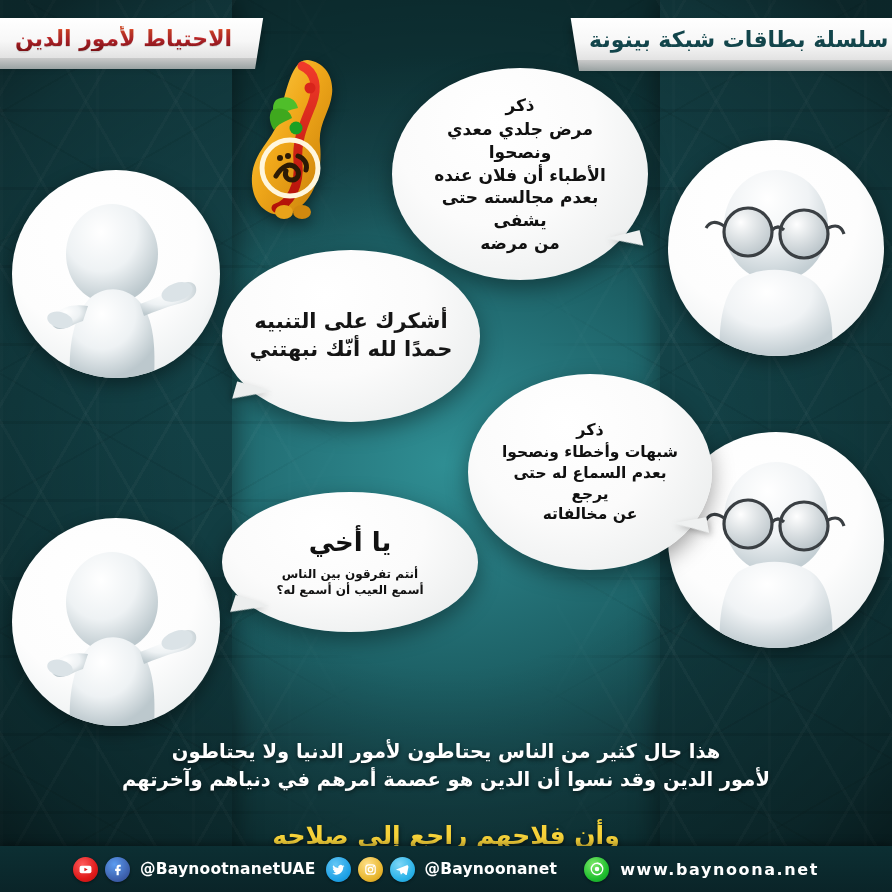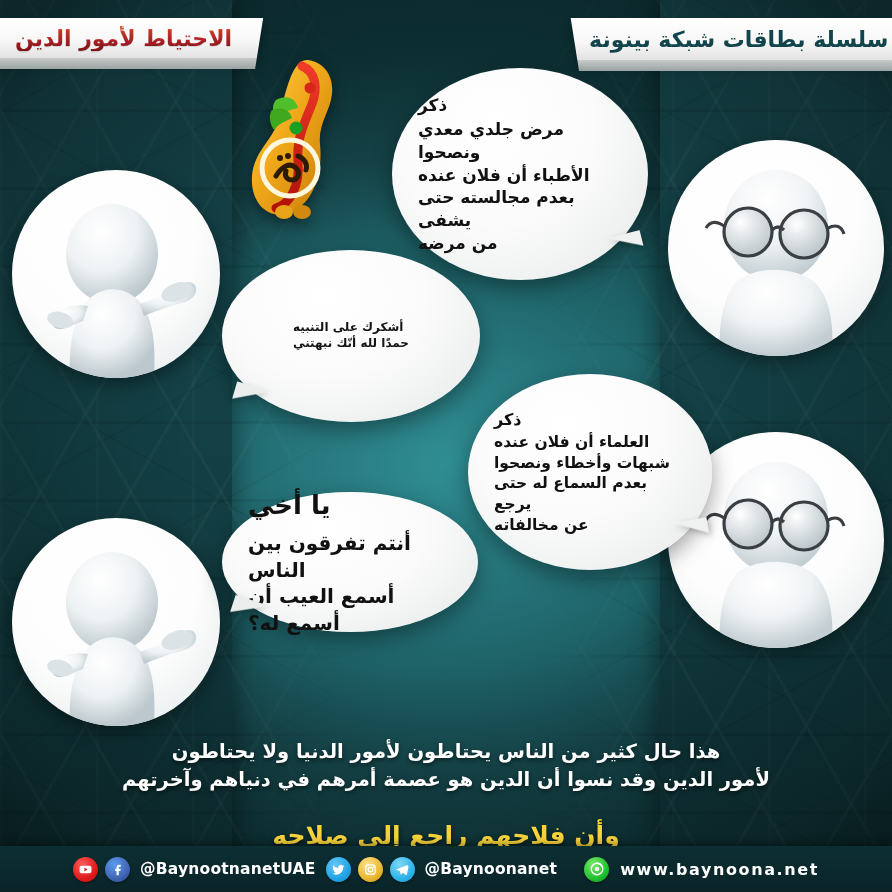--- a/index.html
+++ b/index.html
@@ -107,21 +107,21 @@
   .av-c { right:8px;  top:432px; width:216px; height:216px; }
   .av-d { left:12px;  top:518px; width:208px; height:208px; }
 
   
   .bubble {
     position:absolute;
     background:radial-gradient(ellipse at 40% 26%, #ffffff 0%, #fbfbfb 46%, #eceeee 82%, #dfe3e4 100%);
     border-radius:50%;
     box-shadow:0 8px 22px rgba(0,0,0,.38);
     display:flex; align-items:center; justify-content:center;
-    text-align:left;
+    text-align:center;
   }
   .bubble .tail {
     position:absolute; width:0; height:0;
   }
   .btext { padding:0 26px; color:#111; line-height:1.33; }
   .btext .ttl { display:block; font-weight:bold; margin-bottom:2px; }
   .btext .ln  { display:block; font-weight:bold; }
 
   
   .bub-1 { left:392px; top:68px; width:256px; height:212px; }
@@ -132,21 +132,21 @@
     border-left:34px solid transparent;
     border-top:16px solid #eff1f1;
     transform:rotate(-14deg);
     filter:drop-shadow(2px 3px 3px rgba(0,0,0,.25));
   }
 
   
   .bub-2 { left:222px; top:250px; width:258px; height:172px; }
   .bub-2 .btext { font-size:15.5px; color:#151515; }
   .bub-2 .ttl { font-size:31px; font-style:italic; letter-spacing:-1px; margin-bottom:1px; }
-  .bub-2 .ln { font-size:12px; }
+  .bub-2 .ln { font-size:21px; }
   .bub-2 .tail {
     left:12px; bottom:18px;
     border-right:36px solid transparent;
     border-top:18px solid #eceeee;
     transform:rotate(16deg);
     filter:drop-shadow(-2px 3px 3px rgba(0,0,0,.25));
   }
 
   
   .bub-3 { left:468px; top:374px; width:244px; height:196px; }
@@ -158,21 +158,21 @@
     border-left:34px solid transparent;
     border-top:16px solid #eff1f1;
     transform:rotate(-10deg);
     filter:drop-shadow(2px 3px 3px rgba(0,0,0,.25));
   }
 
   
   .bub-4 { left:222px; top:492px; width:256px; height:140px; }
   .bub-4 .btext { font-size:15.5px; }
   .bub-4 .ttl { font-size:26px; margin-bottom:8px; }
-  .bub-4 .ln { font-size:20px; }
+  .bub-4 .ln { font-size:12px; }
   .bub-4 .tail {
     left:10px; bottom:14px;
     border-right:36px solid transparent;
     border-top:18px solid #eceeee;
     transform:rotate(18deg);
     filter:drop-shadow(-2px 3px 3px rgba(0,0,0,.25));
   }
 
   
   .bottom-text {
@@ -360,21 +360,20 @@
     <div class="btext">
       <span class="ln">أشكرك على التنبيه</span>
       <span class="ln">حمدًا لله أنّك نبهتني</span>
     </div>
   </div>
 
   <div class="bubble bub-3">
     <span class="tail"></span>
     <div class="btext">
       <span class="ttl">ذكر</span>
-      <span class="ln">العلماء أن فلان عنده</span>
       <span class="ln">شبهات وأخطاء ونصحوا</span>
       <span class="ln">بعدم السماع له حتى يرجع</span>
       <span class="ln">عن مخالفاته</span>
     </div>
   </div>
 
   <div class="bubble bub-4">
     <span class="tail"></span>
     <div class="btext">
       <span class="ttl">يا أخي</span>

